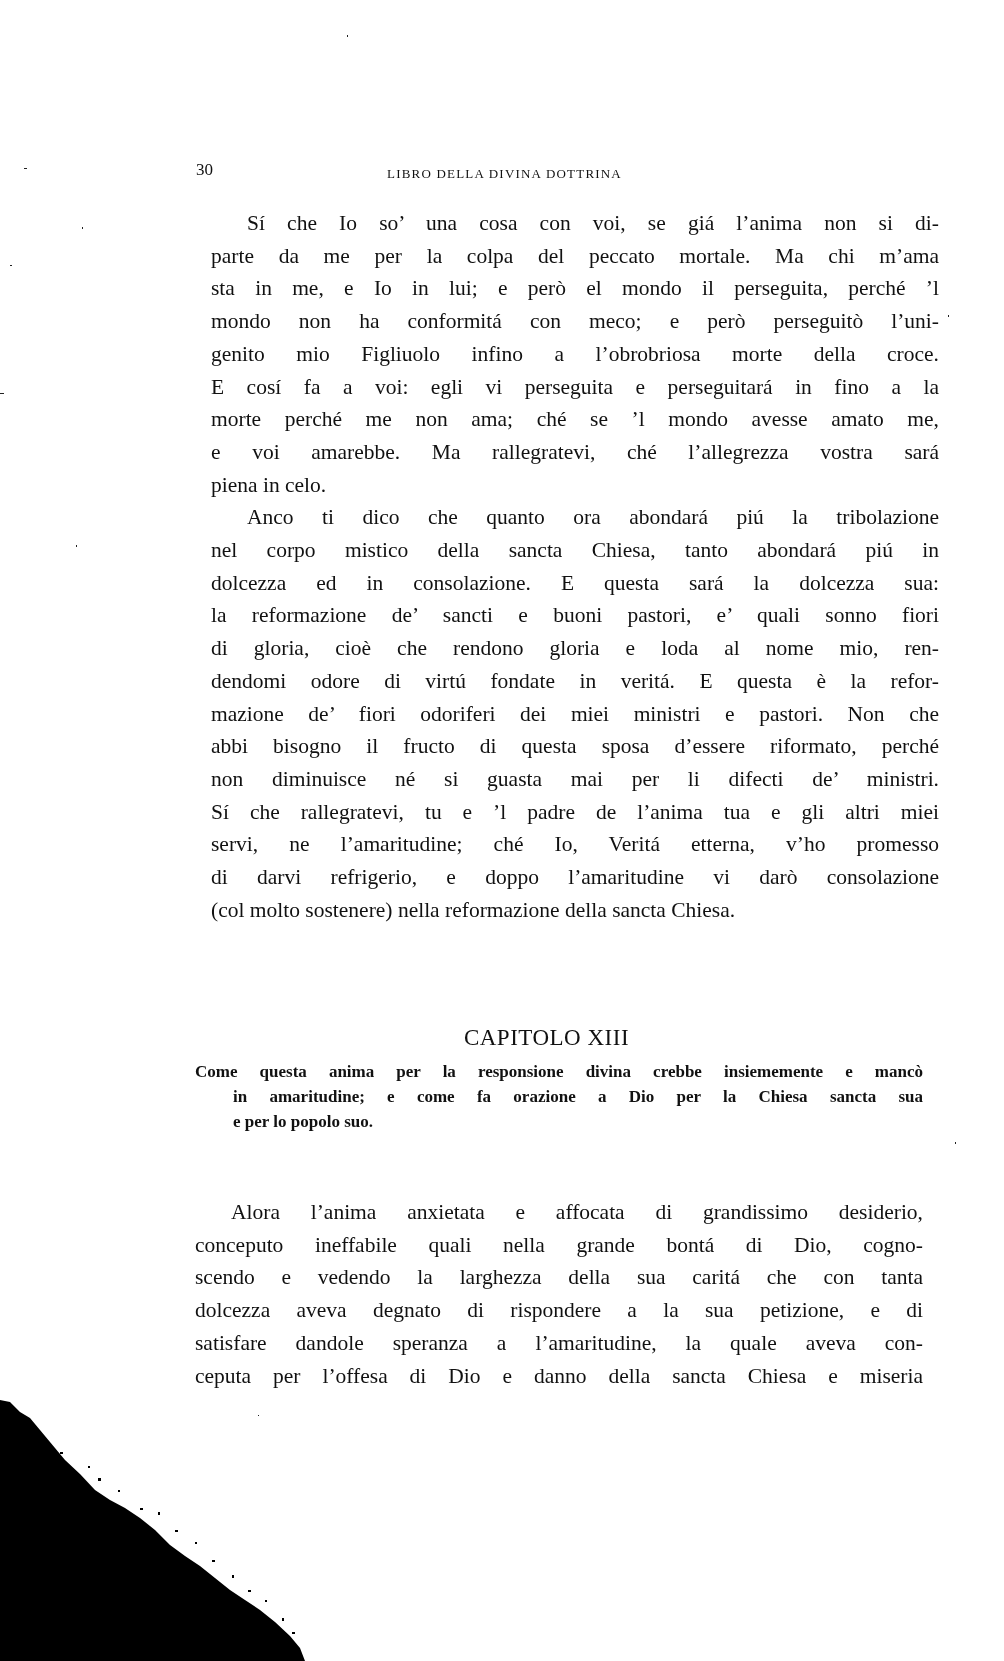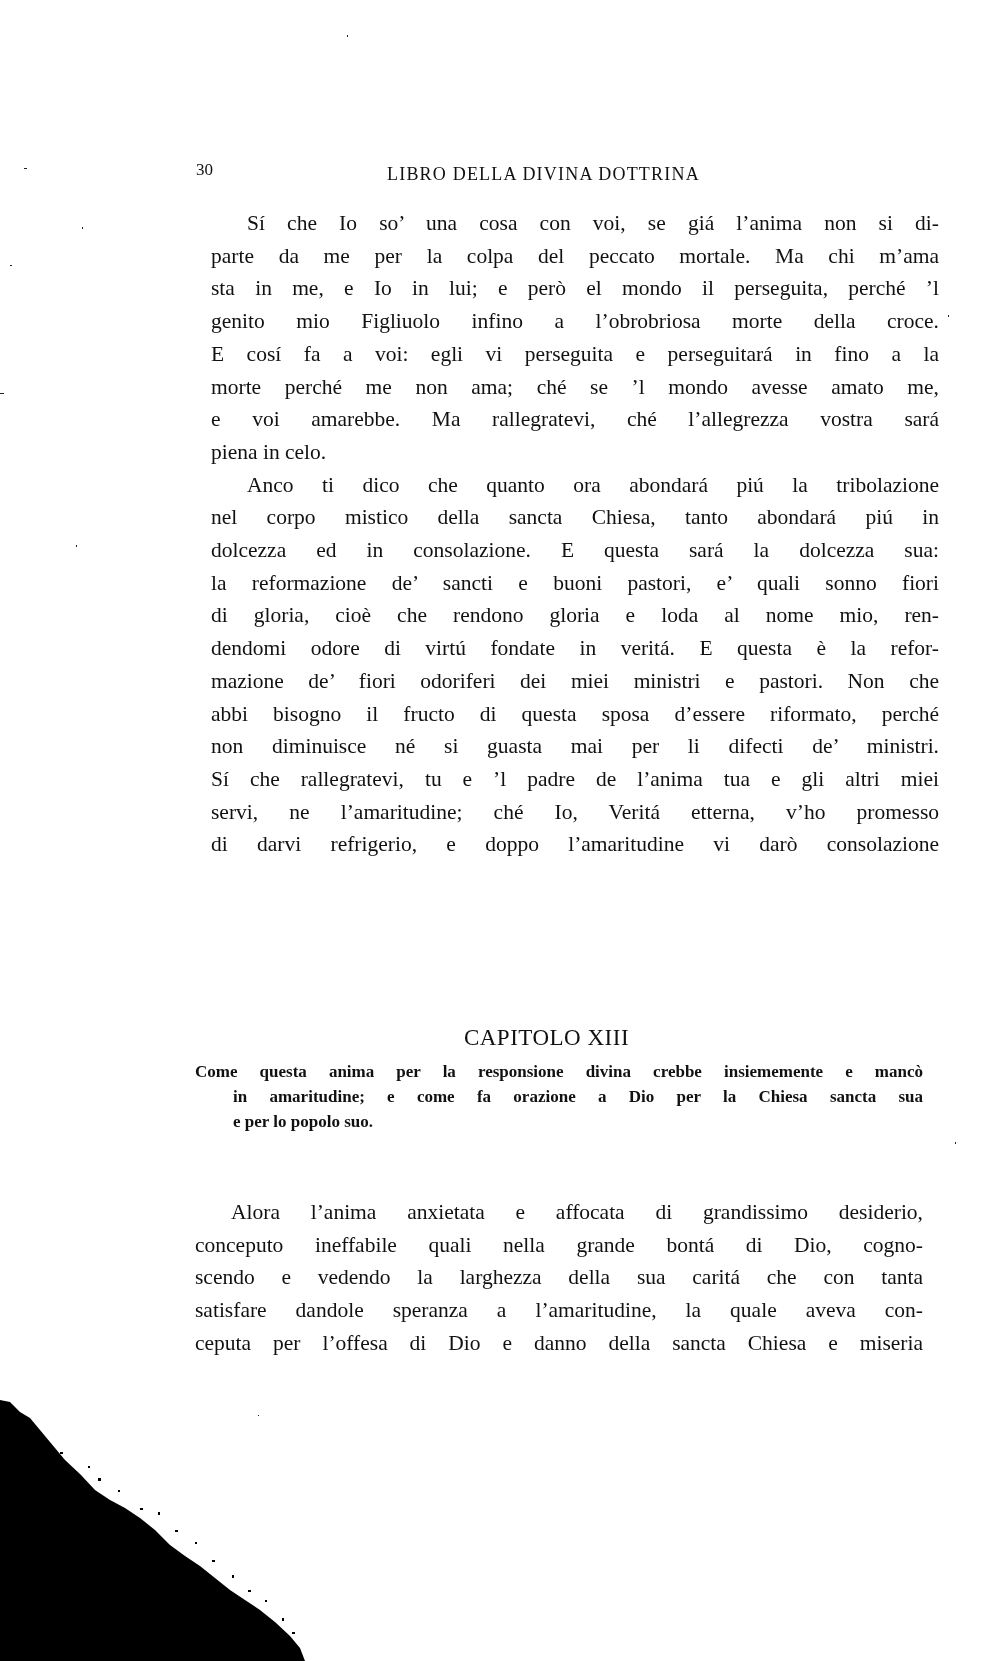--- a/index.html
+++ b/index.html
@@ -6,21 +6,21 @@
   body {
     width: 1004px; height: 1661px; position: relative; overflow: hidden;
     font-family: "Liberation Serif", "DejaVu Serif", serif; color: #111111;
   }
   .page-number {
     position: absolute; left: 196px; top: 160px;
     font-size: 17px; line-height: 20px;
   }
   .running-head {
     position: absolute; left: 387px; top: 164px; width: 342px;
-    font-size: 18px; letter-spacing: 1.2px; line-height: 20px;
+    font-size: 13px; letter-spacing: 1.2px; line-height: 20px;
     white-space: nowrap; text-align: left;
   }
   .body-block {
     position: absolute; left: 195px; width: 728px;
     font-size: 21.5px; line-height: 32.7px; text-align: justify;
     text-align-last: justify;
   }
   .body-block .ln { display: block; text-align: justify; text-align-last: justify; white-space: nowrap; }
   .body-block .ln.indent { padding-left: 36px; }
   .body-block .ln.last { text-align-last: left; }
@@ -45,51 +45,54 @@
 </head>
 <body>
 
 <div class="page-number">30</div>
 <div class="running-head">LIBRO DELLA DIVINA DOTTRINA</div>
 
 <div id="block-1" class="body-block">
   <span class="ln indent">Sí che Io so’ una cosa con voi, se giá l’anima non si di-</span>
   <span class="ln">parte da me per la colpa del peccato mortale. Ma chi m’ama</span>
   <span class="ln">sta in me, e Io in lui; e però el mondo il perseguita, perché ’l</span>
+  <span class="ln">mondo non ha conformitá con meco; e però perseguitò l’uni-</span>
   <span class="ln">genito mio Figliuolo infino a l’obrobriosa morte della croce.</span>
   <span class="ln">E cosí fa a voi: egli vi perseguita e perseguitará in fino a la</span>
   <span class="ln">morte perché me non ama; ché se ’l mondo avesse amato me,</span>
   <span class="ln">e voi amarebbe. Ma rallegratevi, ché l’allegrezza vostra sará</span>
   <span class="ln last">piena in celo.</span>
   <span class="ln indent">Anco ti dico che quanto ora abondará piú la tribolazione</span>
   <span class="ln">nel corpo mistico della sancta Chiesa, tanto abondará piú in</span>
   <span class="ln">dolcezza ed in consolazione. E questa sará la dolcezza sua:</span>
   <span class="ln">la reformazione de’ sancti e buoni pastori, e’ quali sonno fiori</span>
   <span class="ln">di gloria, cioè che rendono gloria e loda al nome mio, ren-</span>
   <span class="ln">dendomi odore di virtú fondate in veritá. E questa è la refor-</span>
   <span class="ln">mazione de’ fiori odoriferi dei miei ministri e pastori. Non che</span>
   <span class="ln">abbi bisogno il fructo di questa sposa d’essere riformato, perché</span>
   <span class="ln">non diminuisce né si guasta mai per li difecti de’ ministri.</span>
   <span class="ln">Sí che rallegratevi, tu e ’l padre de l’anima tua e gli altri miei</span>
   <span class="ln">servi, ne l’amaritudine; ché Io, Veritá etterna, v’ho promesso</span>
   <span class="ln">di darvi refrigerio, e doppo l’amaritudine vi darò consolazione</span>
+  <span class="ln last">(col molto sostenere) nella reformazione della sancta Chiesa.</span>
 </div>
 
 <div class="chapter-title">CAPITOLO XIII</div>
 
 <div class="chapter-summary">
   <span class="ln">Come questa anima per la responsione divina crebbe insiememente e mancò</span>
   <span class="ln hang">in amaritudine; e come fa orazione a Dio per la Chiesa sancta sua</span>
   <span class="ln hang last">e per lo popolo suo.</span>
 </div>
 
 <div id="block-2" class="body-block">
   <span class="ln indent">Alora l’anima anxietata e affocata di grandissimo desiderio,</span>
   <span class="ln">conceputo ineffabile quali nella grande bontá di Dio, cogno-</span>
   <span class="ln">scendo e vedendo la larghezza della sua caritá che con tanta</span>
+  <span class="ln">dolcezza aveva degnato di rispondere a la sua petizione, e di</span>
   <span class="ln">satisfare dandole speranza a l’amaritudine, la quale aveva con-</span>
   <span class="ln">ceputa per l’offesa di Dio e danno della sancta Chiesa e miseria</span>
 </div>
 
 <div class="speck" style="left:347px;top:35px;width:1px;height:2px;"></div>
 <div class="speck" style="left:24px;top:168px;width:3px;height:1px;"></div>
 <div class="speck" style="left:82px;top:227px;width:1px;height:2px;"></div>
 <div class="speck" style="left:10px;top:265px;width:2px;height:1px;"></div>
 <div class="speck" style="left:0px;top:393px;width:4px;height:1px;"></div>
 <div class="speck" style="left:76px;top:545px;width:1px;height:2px;"></div>

